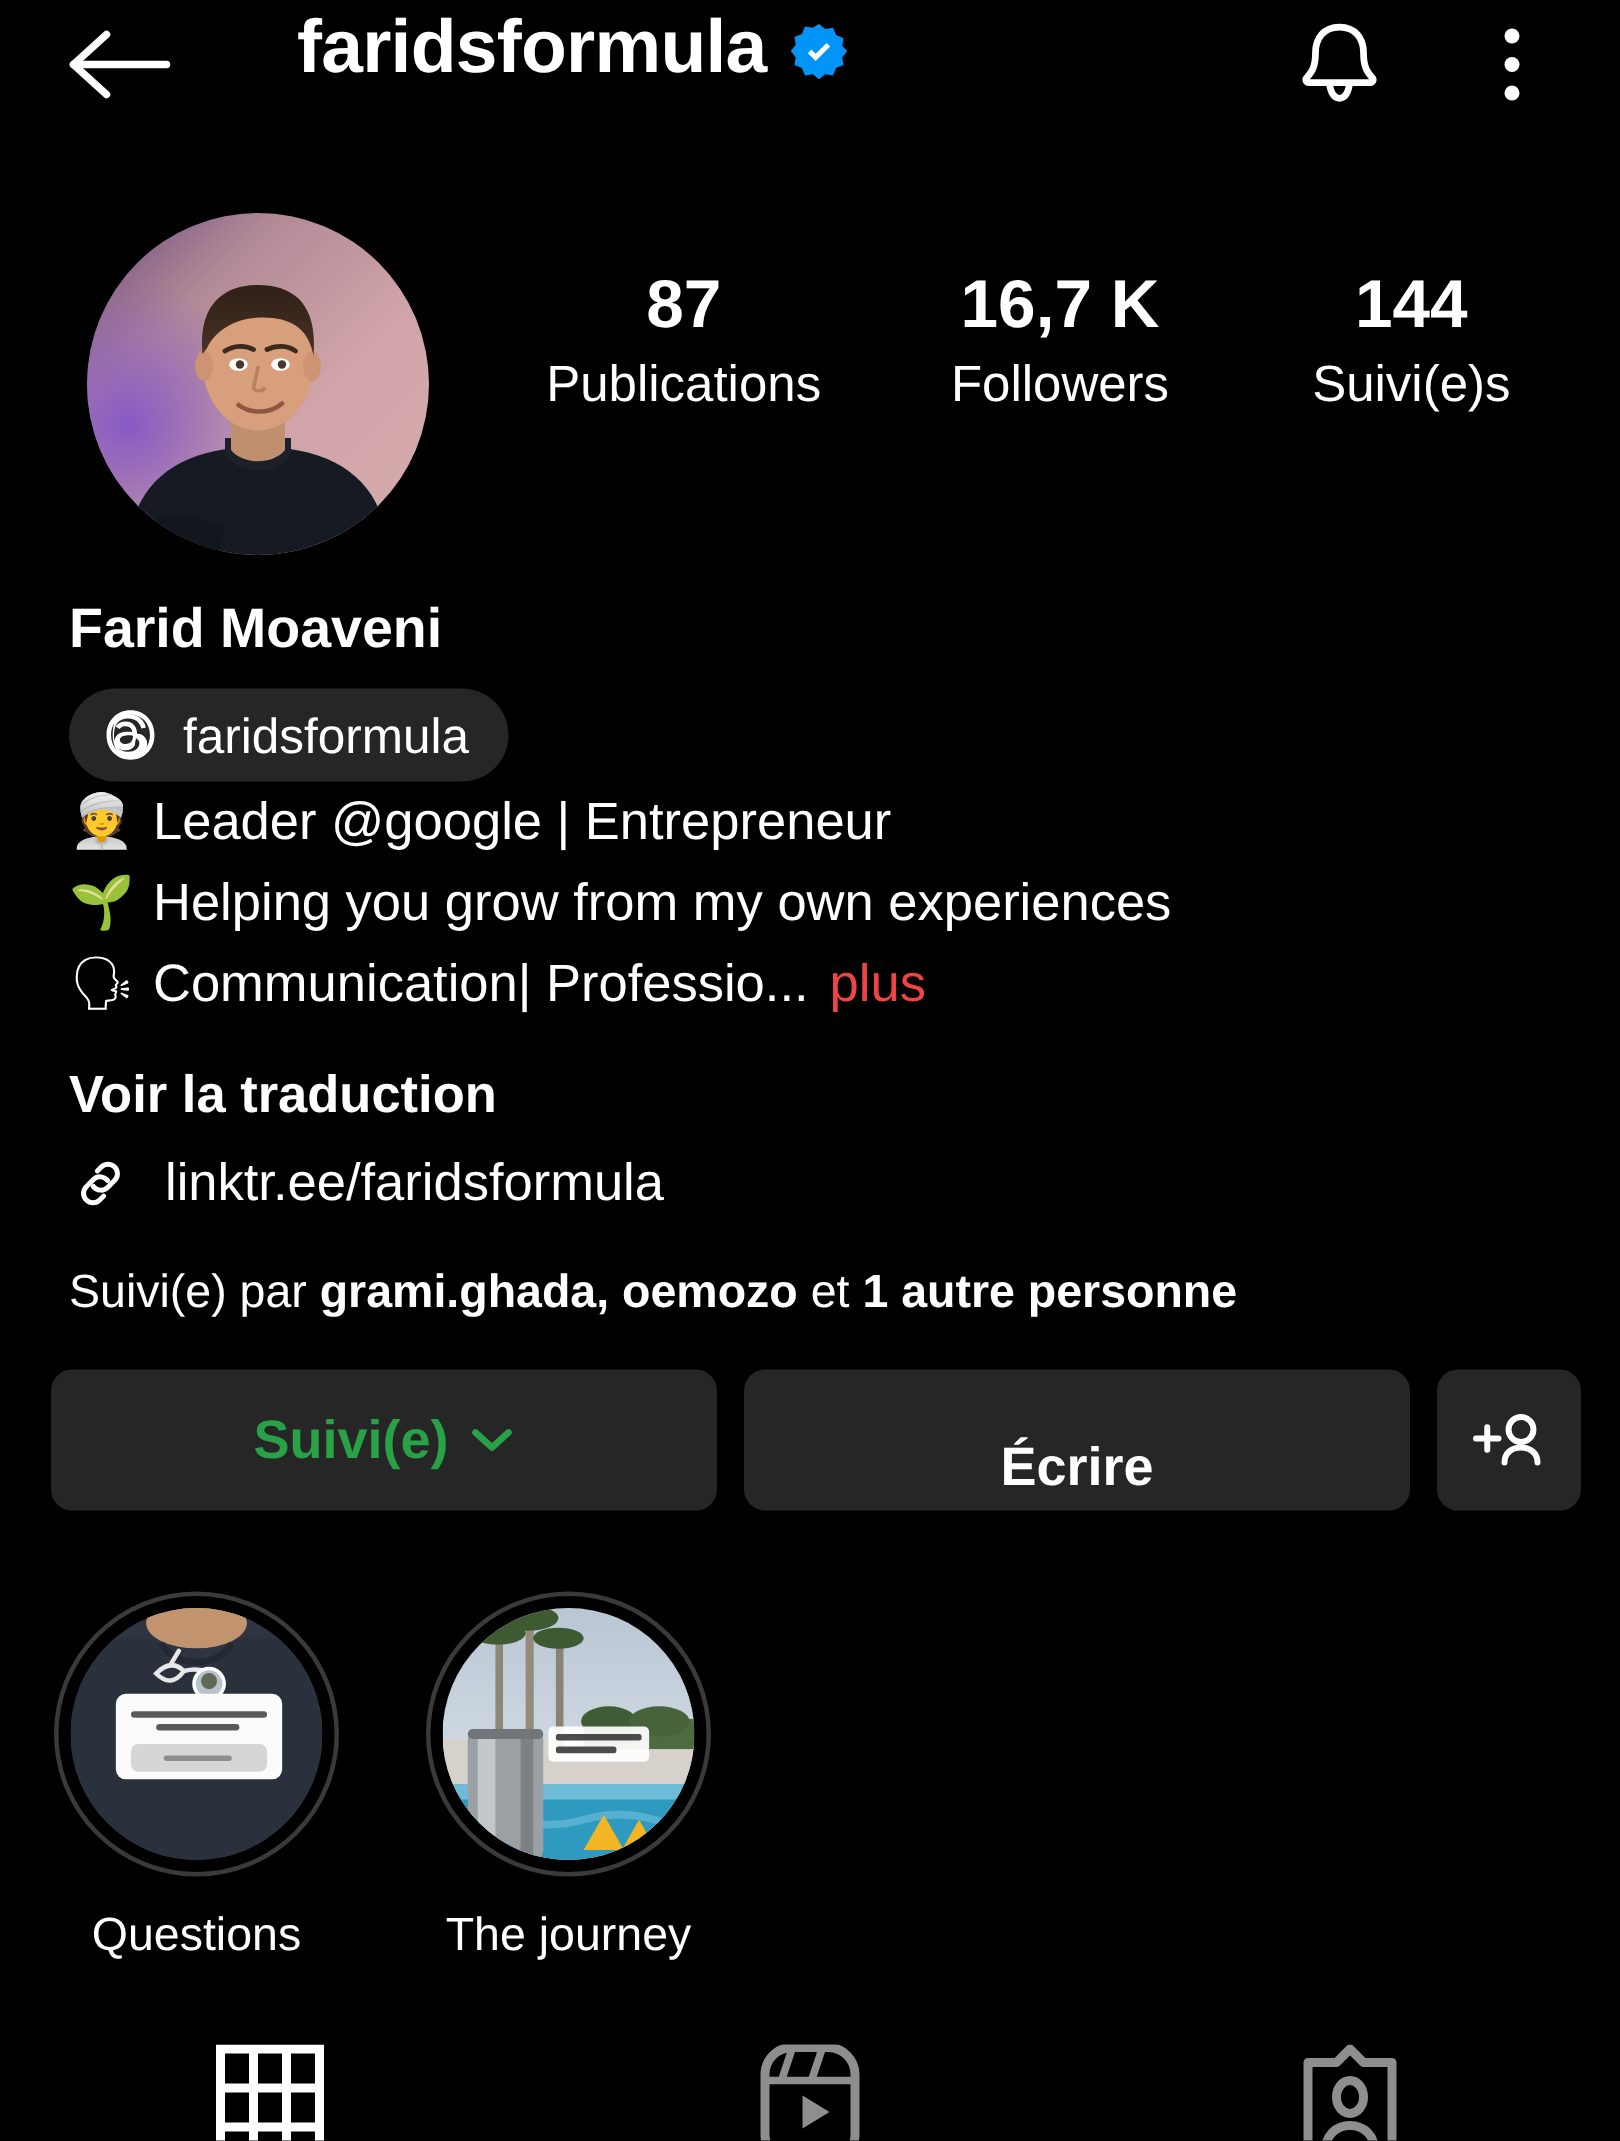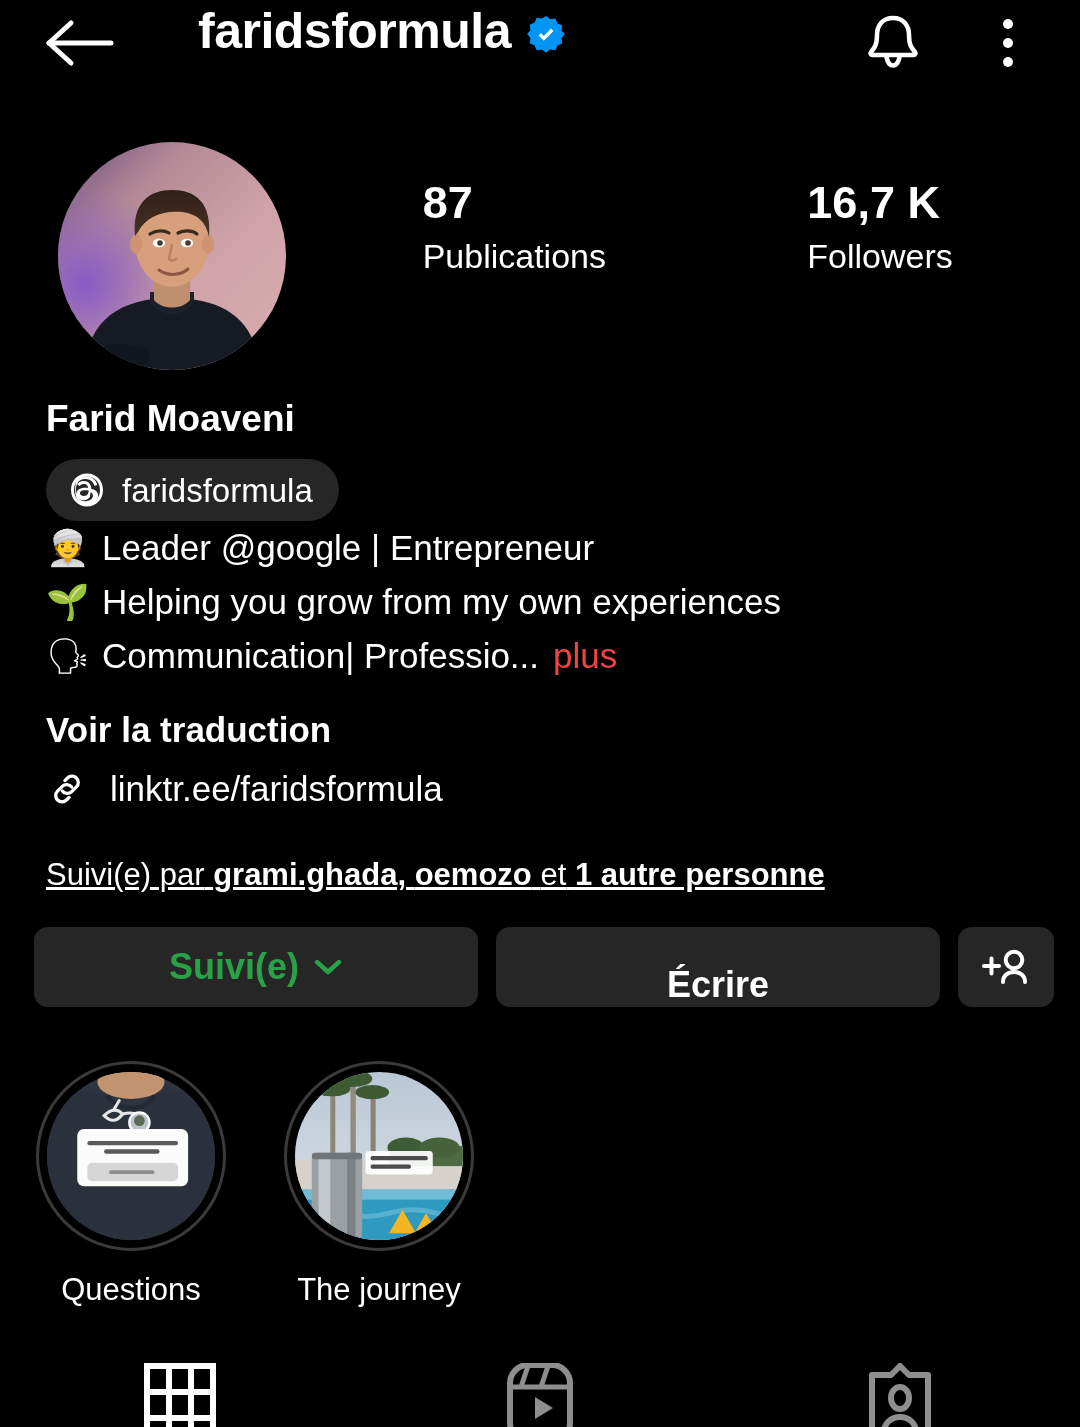--- a/index.html
+++ b/index.html
@@ -100,21 +100,21 @@
   .avatar svg { display: block; width: 100%; height: 100%; }
 
   .stats {
     flex: 1 1 auto;
     display: flex;
     align-items: flex-start;
     justify-content: space-around;
     padding: 36px 22px 0 36px;
   }
   .stat {
-    text-align: left;
+    text-align: center;
     min-width: 150px;
   }
   .stat-value {
     font-size: 45px;
     font-weight: bold;
     line-height: 1.12;
     color: #ffffff;
   }
   .stat-label {
     font-size: 34px;
@@ -186,35 +186,34 @@
   .link-text {
     font-size: 35px;
     line-height: 52px;
     color: #ffffff;
   }
 
   .followed-by {
     font-size: 31px;
     line-height: 1.3;
     color: #ffffff;
-    margin-top: 40px;
+    margin-top: 26px;
     white-space: nowrap;
-    text-decoration: underline;
   }
   .followed-by b { font-weight: bold; }
 
   
   .actions {
     display: flex;
     gap: 18px;
     padding: 0 34px;
     margin-top: 32px;
   }
   .btn {
-    height: 80px;
+    height: 94px;
     background: #262626;
     border-radius: 14px;
     display: flex;
     align-items: center;
     justify-content: center;
     border: none;
     color: #ffffff;
     font-family: "Liberation Sans", sans-serif;
   }
   .btn-follow { flex: 0 0 444px; gap: 14px; }
@@ -373,20 +372,24 @@
 
   <div class="stats">
     <div class="stat">
       <div class="stat-value">87</div>
       <div class="stat-label">Publications</div>
     </div>
     <div class="stat">
       <div class="stat-value">16,7 K</div>
       <div class="stat-label">Followers</div>
     </div>
+    <div class="stat">
+      <div class="stat-value">144</div>
+      <div class="stat-label">Suivi(e)s</div>
+    </div>
   </div>
 </div>
 
 <div class="bio">
 
   <div class="full-name">Farid Moaveni</div>
 
   <div class="threads-pill">
     <svg class="threads-logo" viewBox="0 0 24 24">
       <path d="M12 1.6C6.3 1.6 1.9 5.9 1.9 12S6.3 22.4 12 22.4 22.1 18.1 22.1 12 17.7 1.6 12 1.6Zm0 1.9c4.6 0 8.2 3.4 8.2 8.5S16.6 20.5 12 20.5 3.8 17.1 3.8 12 7.4 3.5 12 3.5Z" fill="#ffffff"></path>

